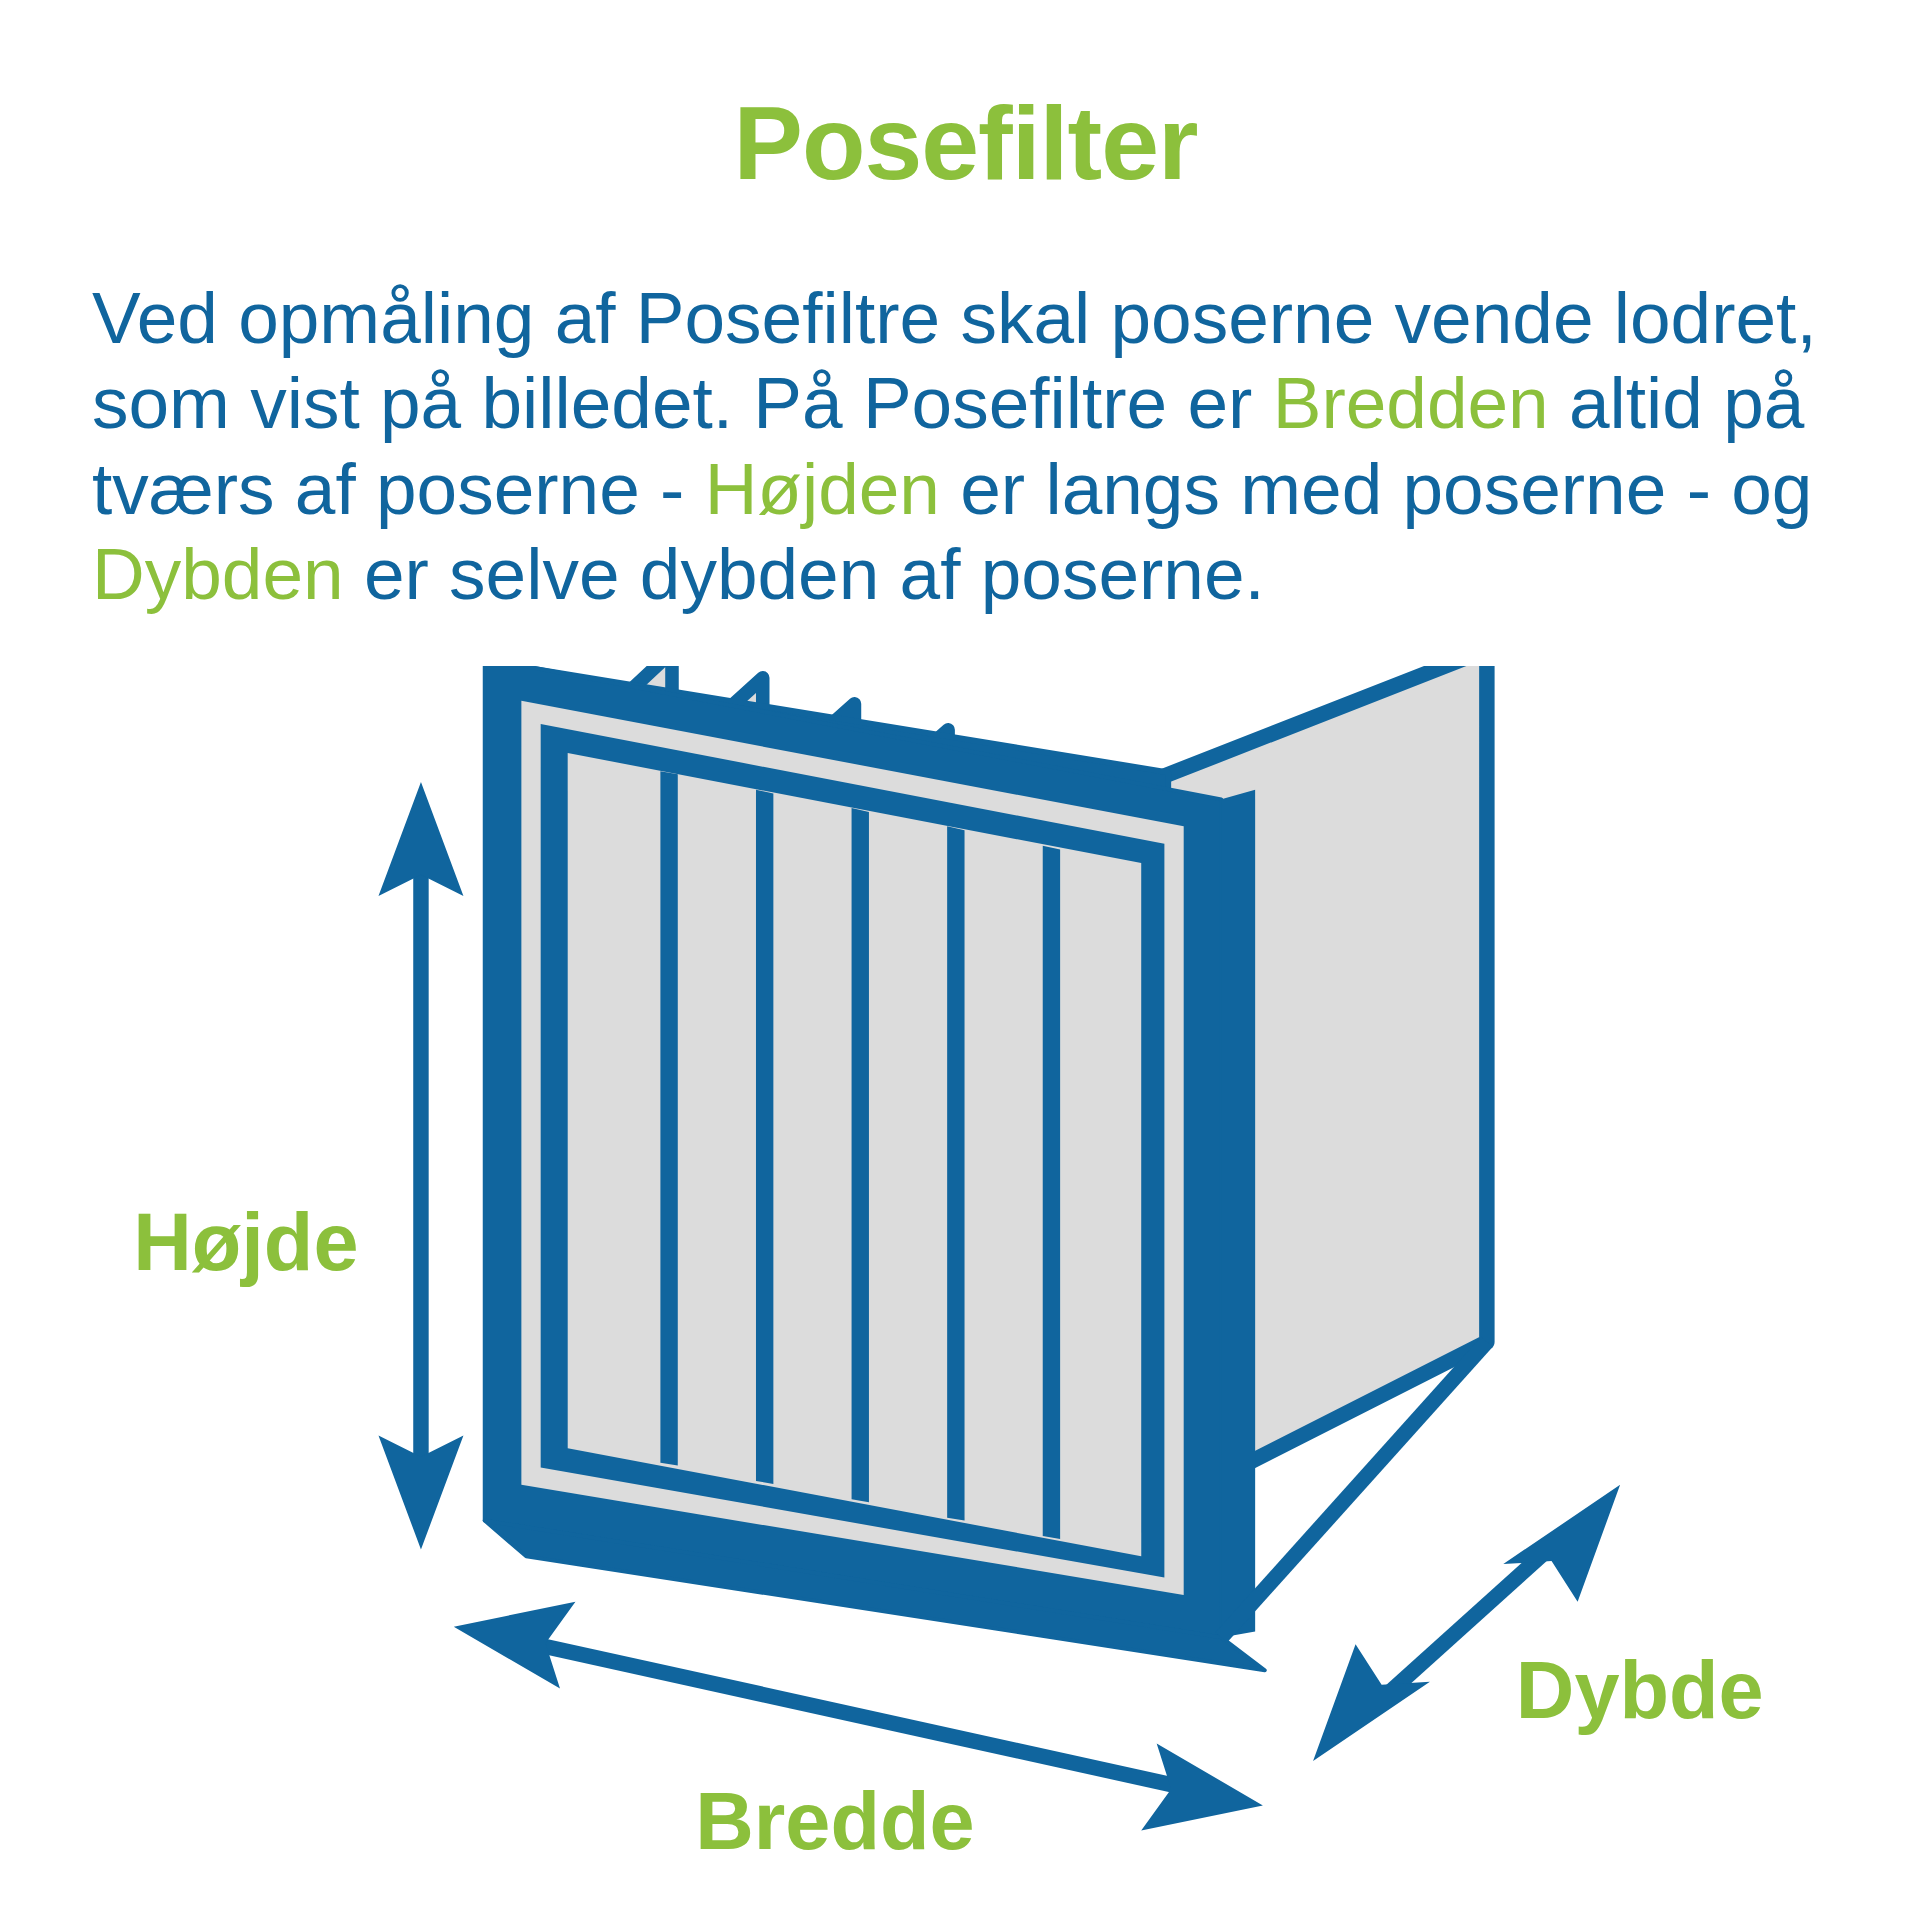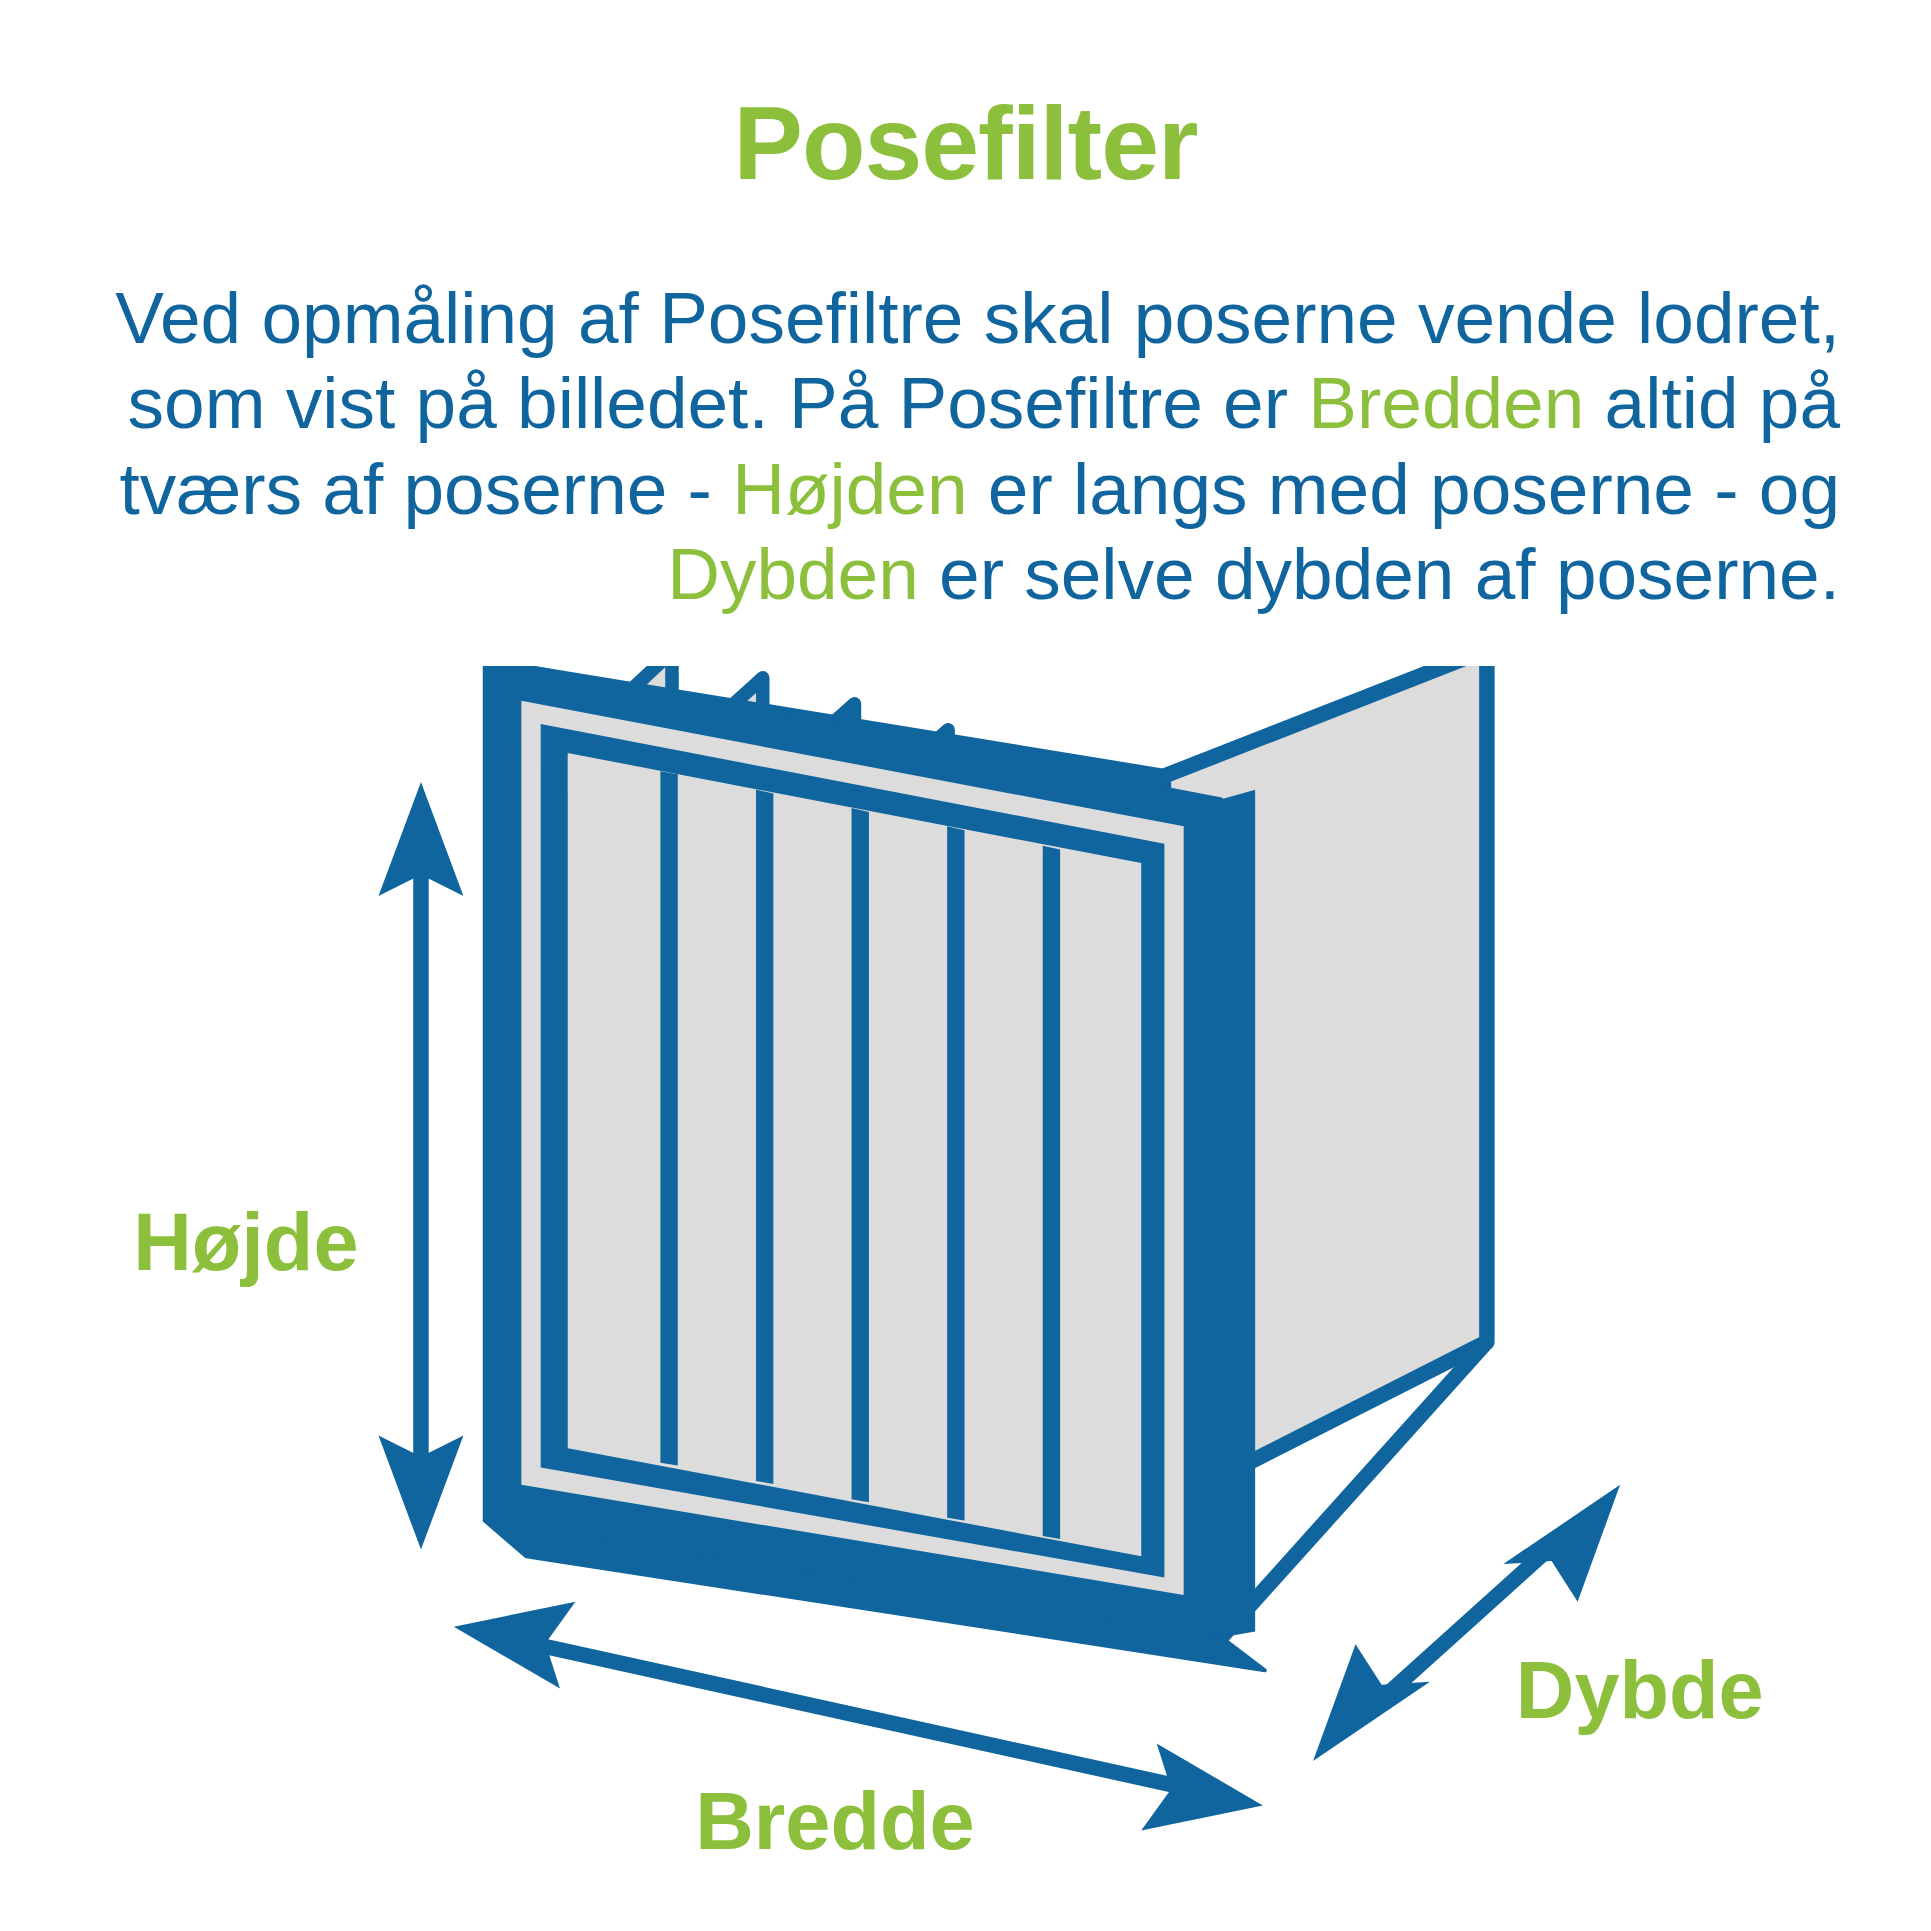--- a/index.html
+++ b/index.html
@@ -29,21 +29,21 @@
     font-weight: bold;
     letter-spacing: -1px;
     color: #8CC03C;
     line-height: 1.05;
   }
   .intro {
     position: absolute;
     top: 275px;
     left: 92px;
     width: 1748px;
-    text-align: right;
+    text-align: left;
     font-size: 73px;
     line-height: 1.17;
     color: #10659E;
   }
   .intro .hl {
     color: #8CC03C;
   }
   .figure {
     position: absolute;
     top: 666px;

